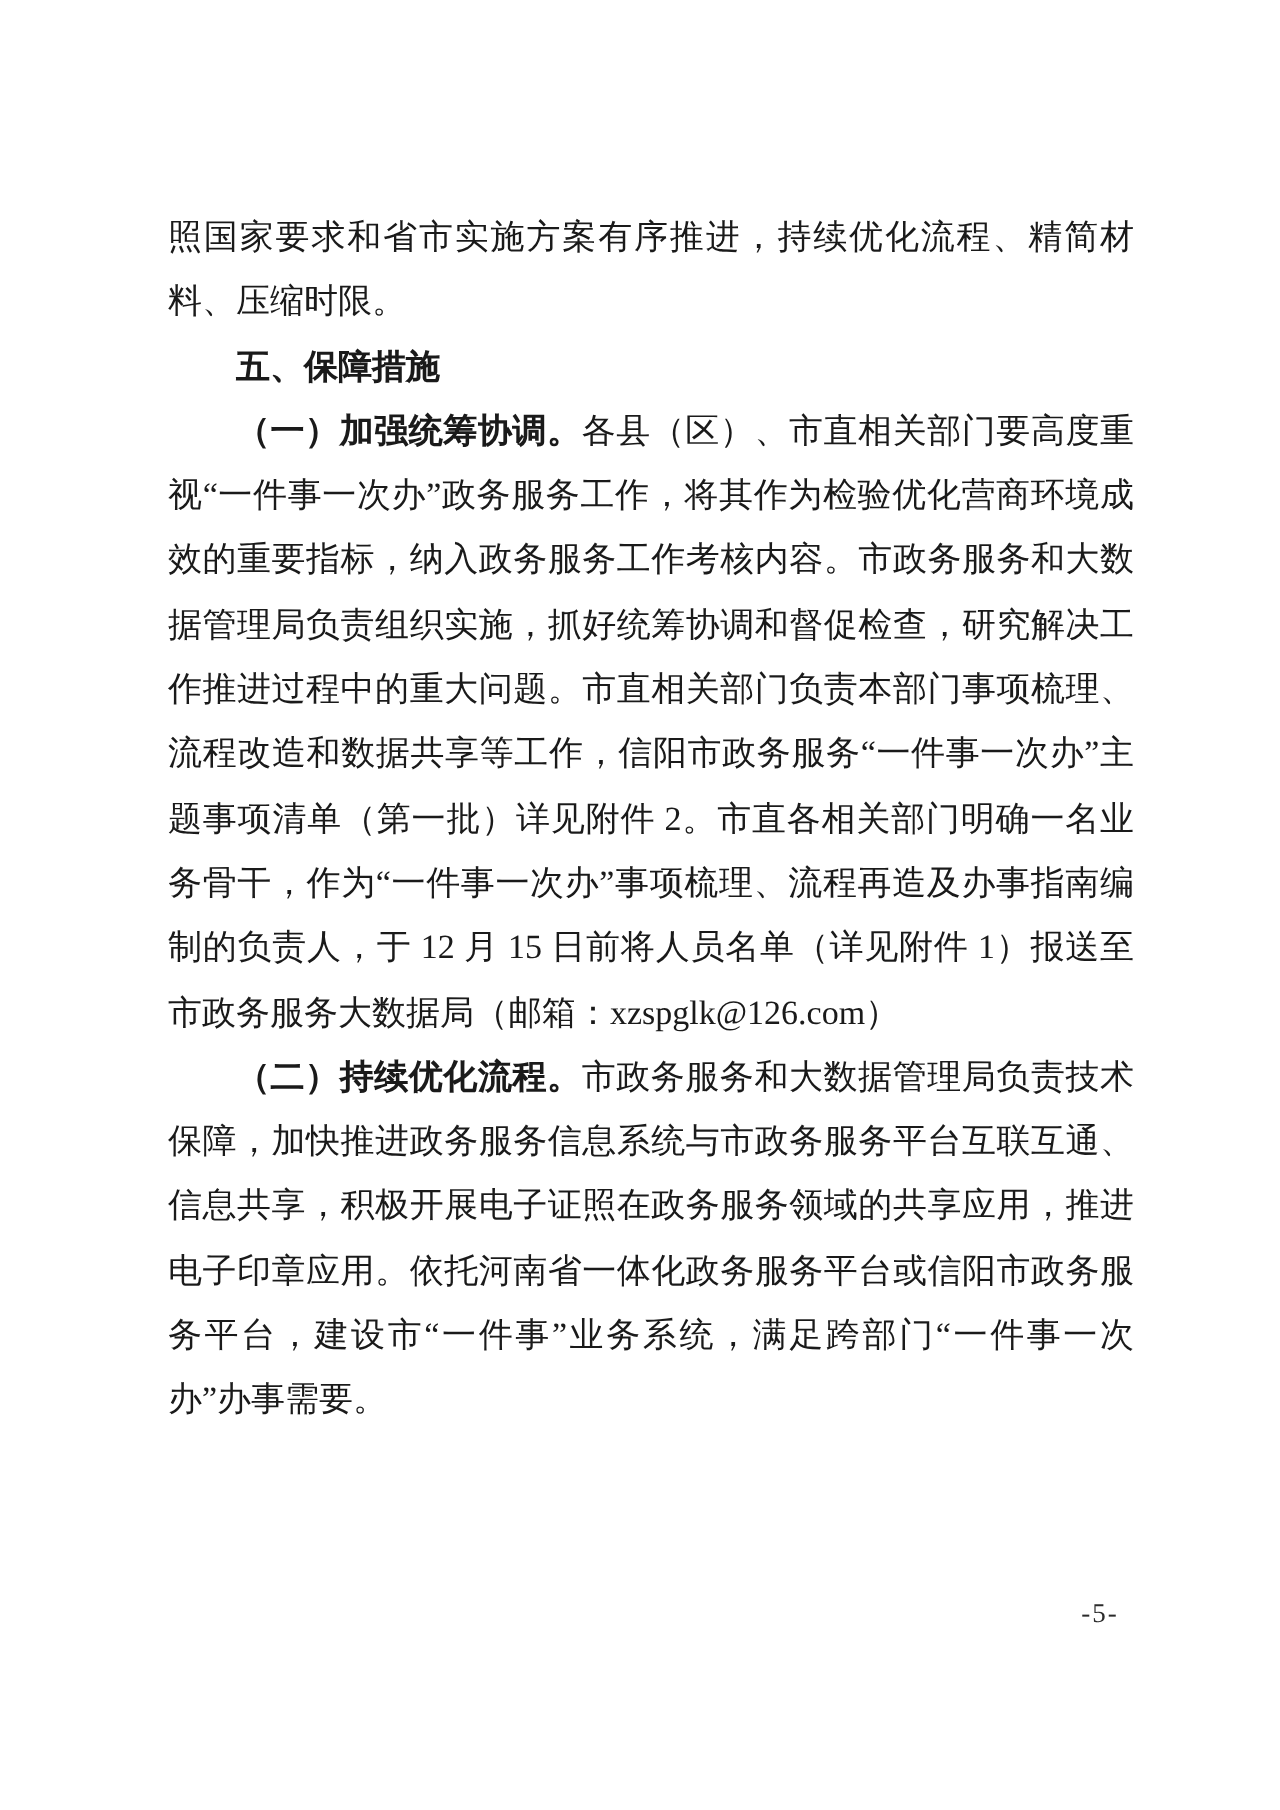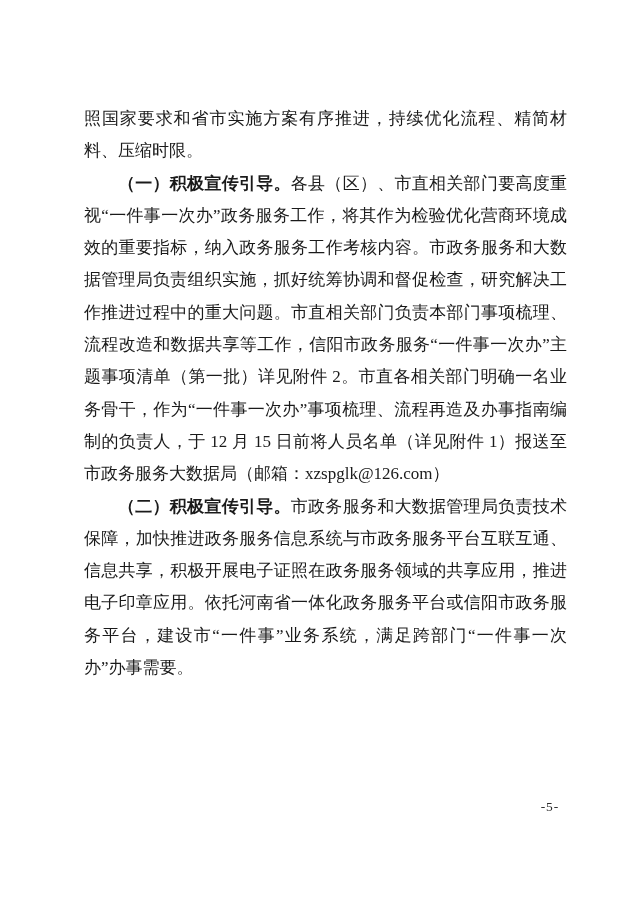--- a/index.html
+++ b/index.html
@@ -55,22 +55,23 @@
   }
 </style>
 </head>
 <body>
 
 <div class="page">
   <div class="content">
 
     <p class="no-indent">照国家要求和省市实施方案有序推进，持续优化流程、精简材料、压缩时限。</p>
 
+    <p class="heading">五、保障措施</p>
 
-    <p><span class="lead">（一）积极宣传引导。</span><span>各县（区）、市直相关部门要高度重视“一件事一次办”政务服务工作，将其作为检验优化营商环境成效的重要指标，纳入政务服务工作考核内容。市政务服务和大数据管理局负责组织实施，抓好统筹协调和督促检查，研究解决工作推进过程中的重大问题。市直相关部门负责本部门事项梳理、流程改造和数据共享等工作，信阳市政务服务“一件事一次办”主题事项清单（第一批）详见附件 2。市直各相关部门明确一名业务骨干，作为“一件事一次办”事项梳理、流程再造及办事指南编制的负责人，于 12 月 15 日前将人员名单（详见附件 1）报送至市政务服务大数据局（邮箱：xzspglk@126.com）</span></p>
+    <p><span class="lead">（一）加强统筹协调。</span><span>各县（区）、市直相关部门要高度重视“一件事一次办”政务服务工作，将其作为检验优化营商环境成效的重要指标，纳入政务服务工作考核内容。市政务服务和大数据管理局负责组织实施，抓好统筹协调和督促检查，研究解决工作推进过程中的重大问题。市直相关部门负责本部门事项梳理、流程改造和数据共享等工作，信阳市政务服务“一件事一次办”主题事项清单（第一批）详见附件 2。市直各相关部门明确一名业务骨干，作为“一件事一次办”事项梳理、流程再造及办事指南编制的负责人，于 12 月 15 日前将人员名单（详见附件 1）报送至市政务服务大数据局（邮箱：xzspglk@126.com）</span></p>
 
-    <p><span class="lead">（二）积极宣传引导。</span><span>市政务服务和大数据管理局负责技术保障，加快推进政务服务信息系统与市政务服务平台互联互通、信息共享，积极开展电子证照在政务服务领域的共享应用，推进电子印章应用。依托河南省一体化政务服务平台或信阳市政务服务平台，建设市“一件事”业务系统，满足跨部门“一件事一次办”办事需要。</span></p>
+    <p><span class="lead">（二）持续优化流程。</span><span>市政务服务和大数据管理局负责技术保障，加快推进政务服务信息系统与市政务服务平台互联互通、信息共享，积极开展电子证照在政务服务领域的共享应用，推进电子印章应用。依托河南省一体化政务服务平台或信阳市政务服务平台，建设市“一件事”业务系统，满足跨部门“一件事一次办”办事需要。</span></p>
 
 
   </div>
 
   <div class="pageno">-5-</div>
 </div>
 
 </body></html>

